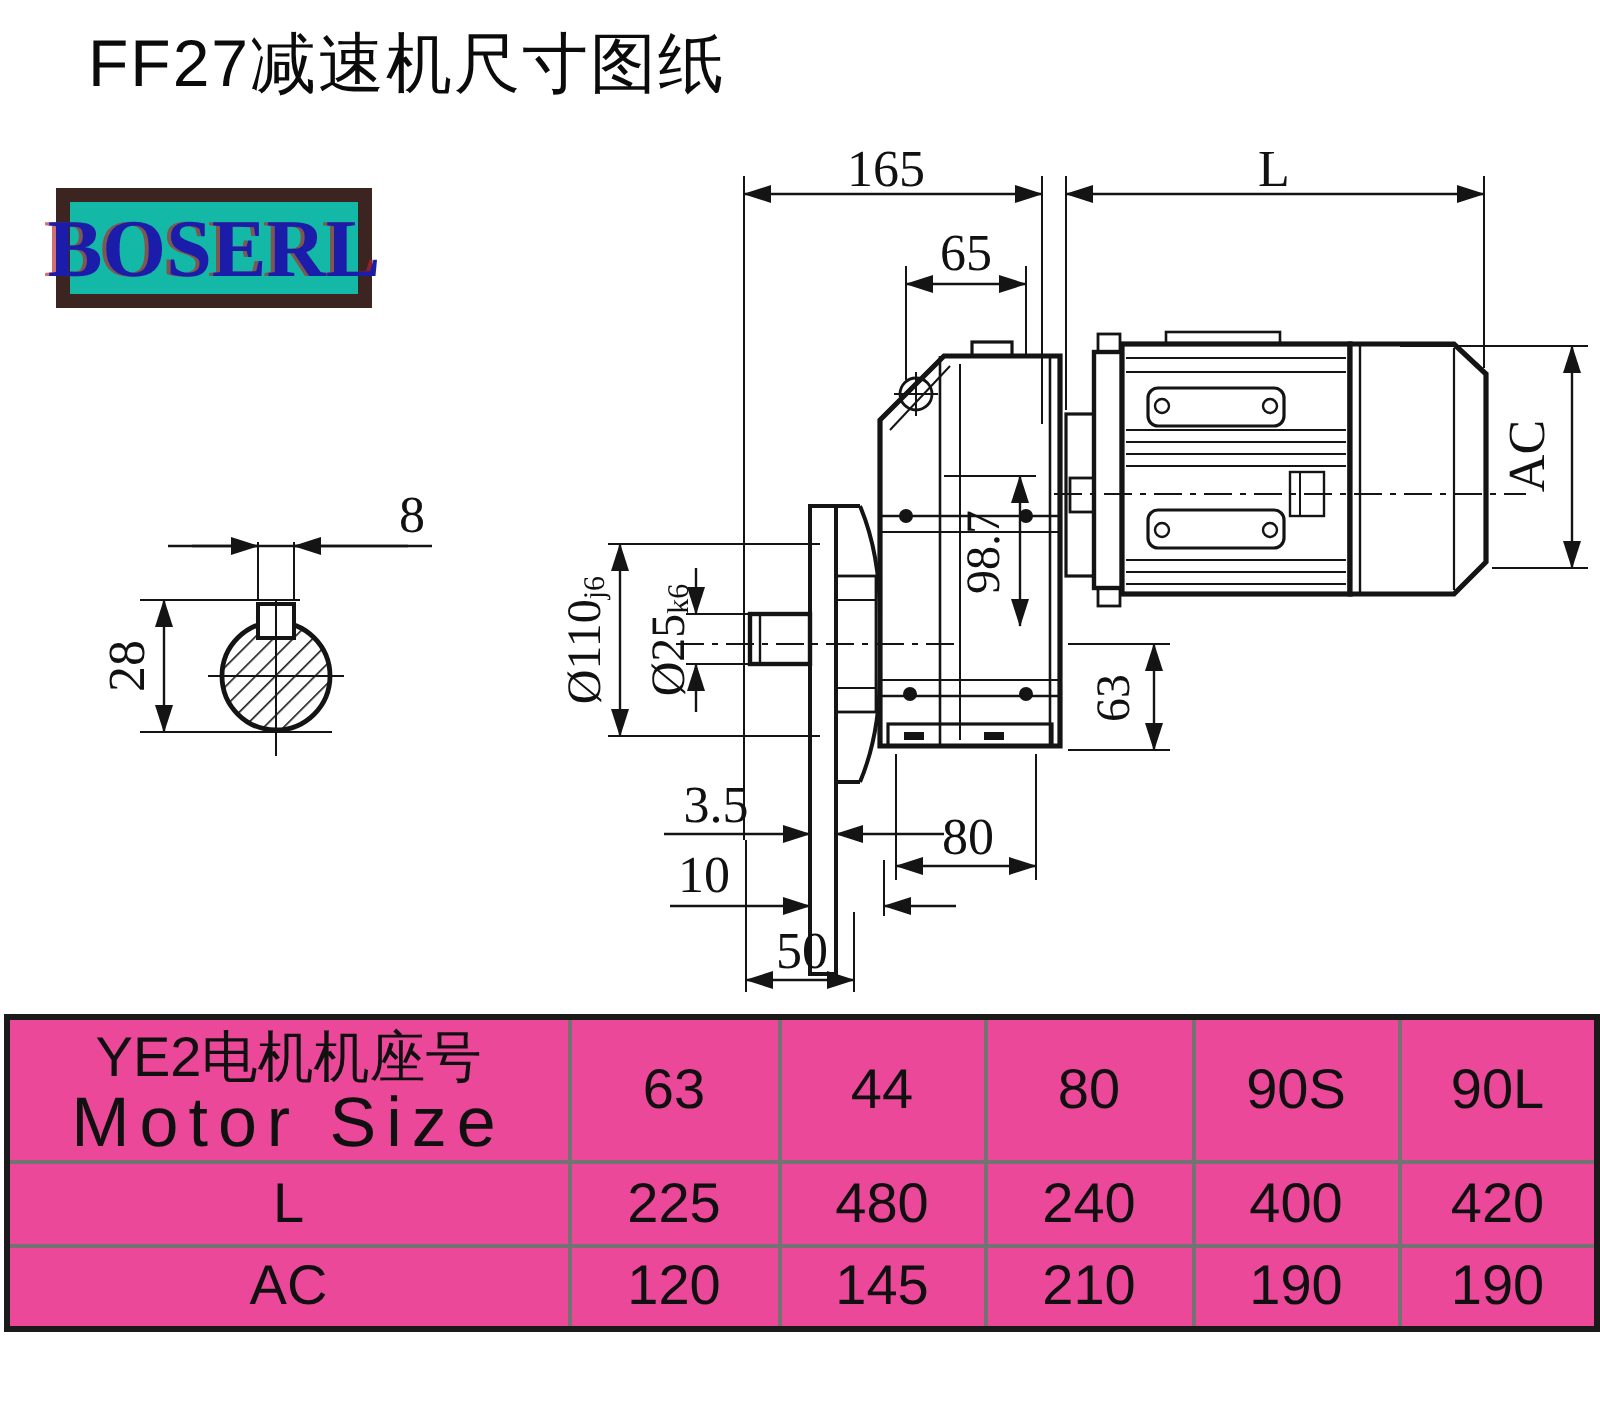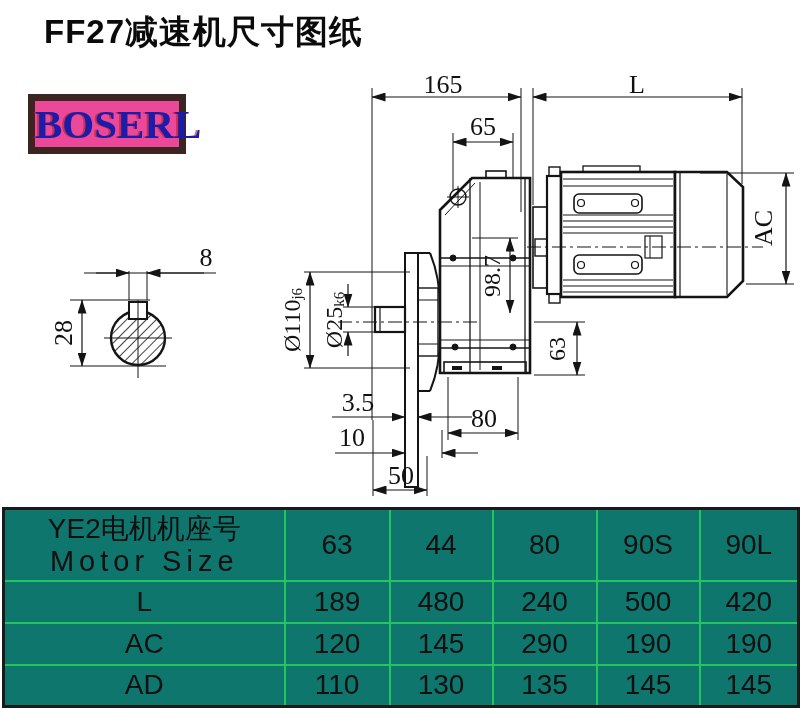--- a/index.html
+++ b/index.html
@@ -1,27 +1,27 @@
 <!DOCTYPE html>
 <html><head>
 <meta charset="utf-8">
 <style>
   html,body{margin:0;padding:0;background:#fff;}
   .root{position:relative;width:800px;height:708px;background:#ffffff;font-family:"Liberation Sans","DejaVu Sans",sans-serif;overflow:hidden;}
-  .title{position:absolute;left:44px;top:10px;font-size:33px;font-weight:bold;color:#0b0b0b;letter-spacing:1px;white-space:nowrap;}
-  .logo{position:absolute;left:28px;top:94px;width:144px;height:46px;border:7px solid #3c2420;background:#ec4899;display:flex;align-items:center;}
+  .title{position:absolute;left:44px;top:10px;font-size:33px;font-weight:normal;color:#0b0b0b;letter-spacing:1px;white-space:nowrap;}
+  .logo{position:absolute;left:28px;top:94px;width:144px;height:46px;border:7px solid #3c2420;background:#14b8a6;display:flex;align-items:center;justify-content:center;}
   .logo span{font-family:"Liberation Serif","DejaVu Serif",serif;font-weight:bold;font-size:41px;line-height:1;color:#1c1caa;text-shadow:-2px 0 0 rgba(185,35,35,.65);}
   svg.draw{position:absolute;left:0;top:0;}
   svg .dimtxt{font-family:"Liberation Serif","DejaVu Serif",serif;font-size:26px;fill:#111;}
   svg .dimtxt-sm{font-family:"Liberation Serif","DejaVu Serif",serif;font-size:24px;fill:#111;}
   svg .tol{font-size:15px;}
   .dim-table{position:absolute;left:2px;top:507px;width:795px;border-collapse:collapse;table-layout:fixed;border:3px solid #1a1a1a;}
-  .dim-table td{border:2px solid #22c55e;text-align:center;vertical-align:middle;font-size:28px;color:#101010;padding:0;background:#0f766e;}
+  .dim-table td{border:2px solid #737373;text-align:center;vertical-align:middle;font-size:28px;color:#101010;padding:0;background:#ec4899;}
   .hdr-cn{font-size:28px;line-height:34px;}
-  .hdr-en{font-size:29px;line-height:31px;letter-spacing:5px;}
+  .hdr-en{font-size:35px;line-height:31px;letter-spacing:5px;}
 </style>
 </head>
 <body>
 
 <div class="root">
 
   <div class="title">FF27减速机尺寸图纸</div>
 
   <div class="logo">
     <span>BOSERL</span>
@@ -207,38 +207,30 @@
           <div class="hdr-en">Motor Size</div>
         </td>
         <td>63</td>
         <td>44</td>
         <td>80</td>
         <td>90S</td>
         <td>90L</td>
       </tr>
       <tr style="height:42px">
         <td>L</td>
-        <td>189</td>
+        <td>225</td>
         <td>480</td>
         <td>240</td>
-        <td>500</td>
+        <td>400</td>
         <td>420</td>
       </tr>
       <tr style="height:42px">
         <td>AC</td>
         <td>120</td>
         <td>145</td>
-        <td>290</td>
+        <td>210</td>
         <td>190</td>
         <td>190</td>
       </tr>
-      <tr style="height:42px">
-        <td>AD</td>
-        <td>110</td>
-        <td>130</td>
-        <td>135</td>
-        <td>145</td>
-        <td>145</td>
-      </tr>
     </tbody>
   </table>
 
 </div>
 
 </body></html>

